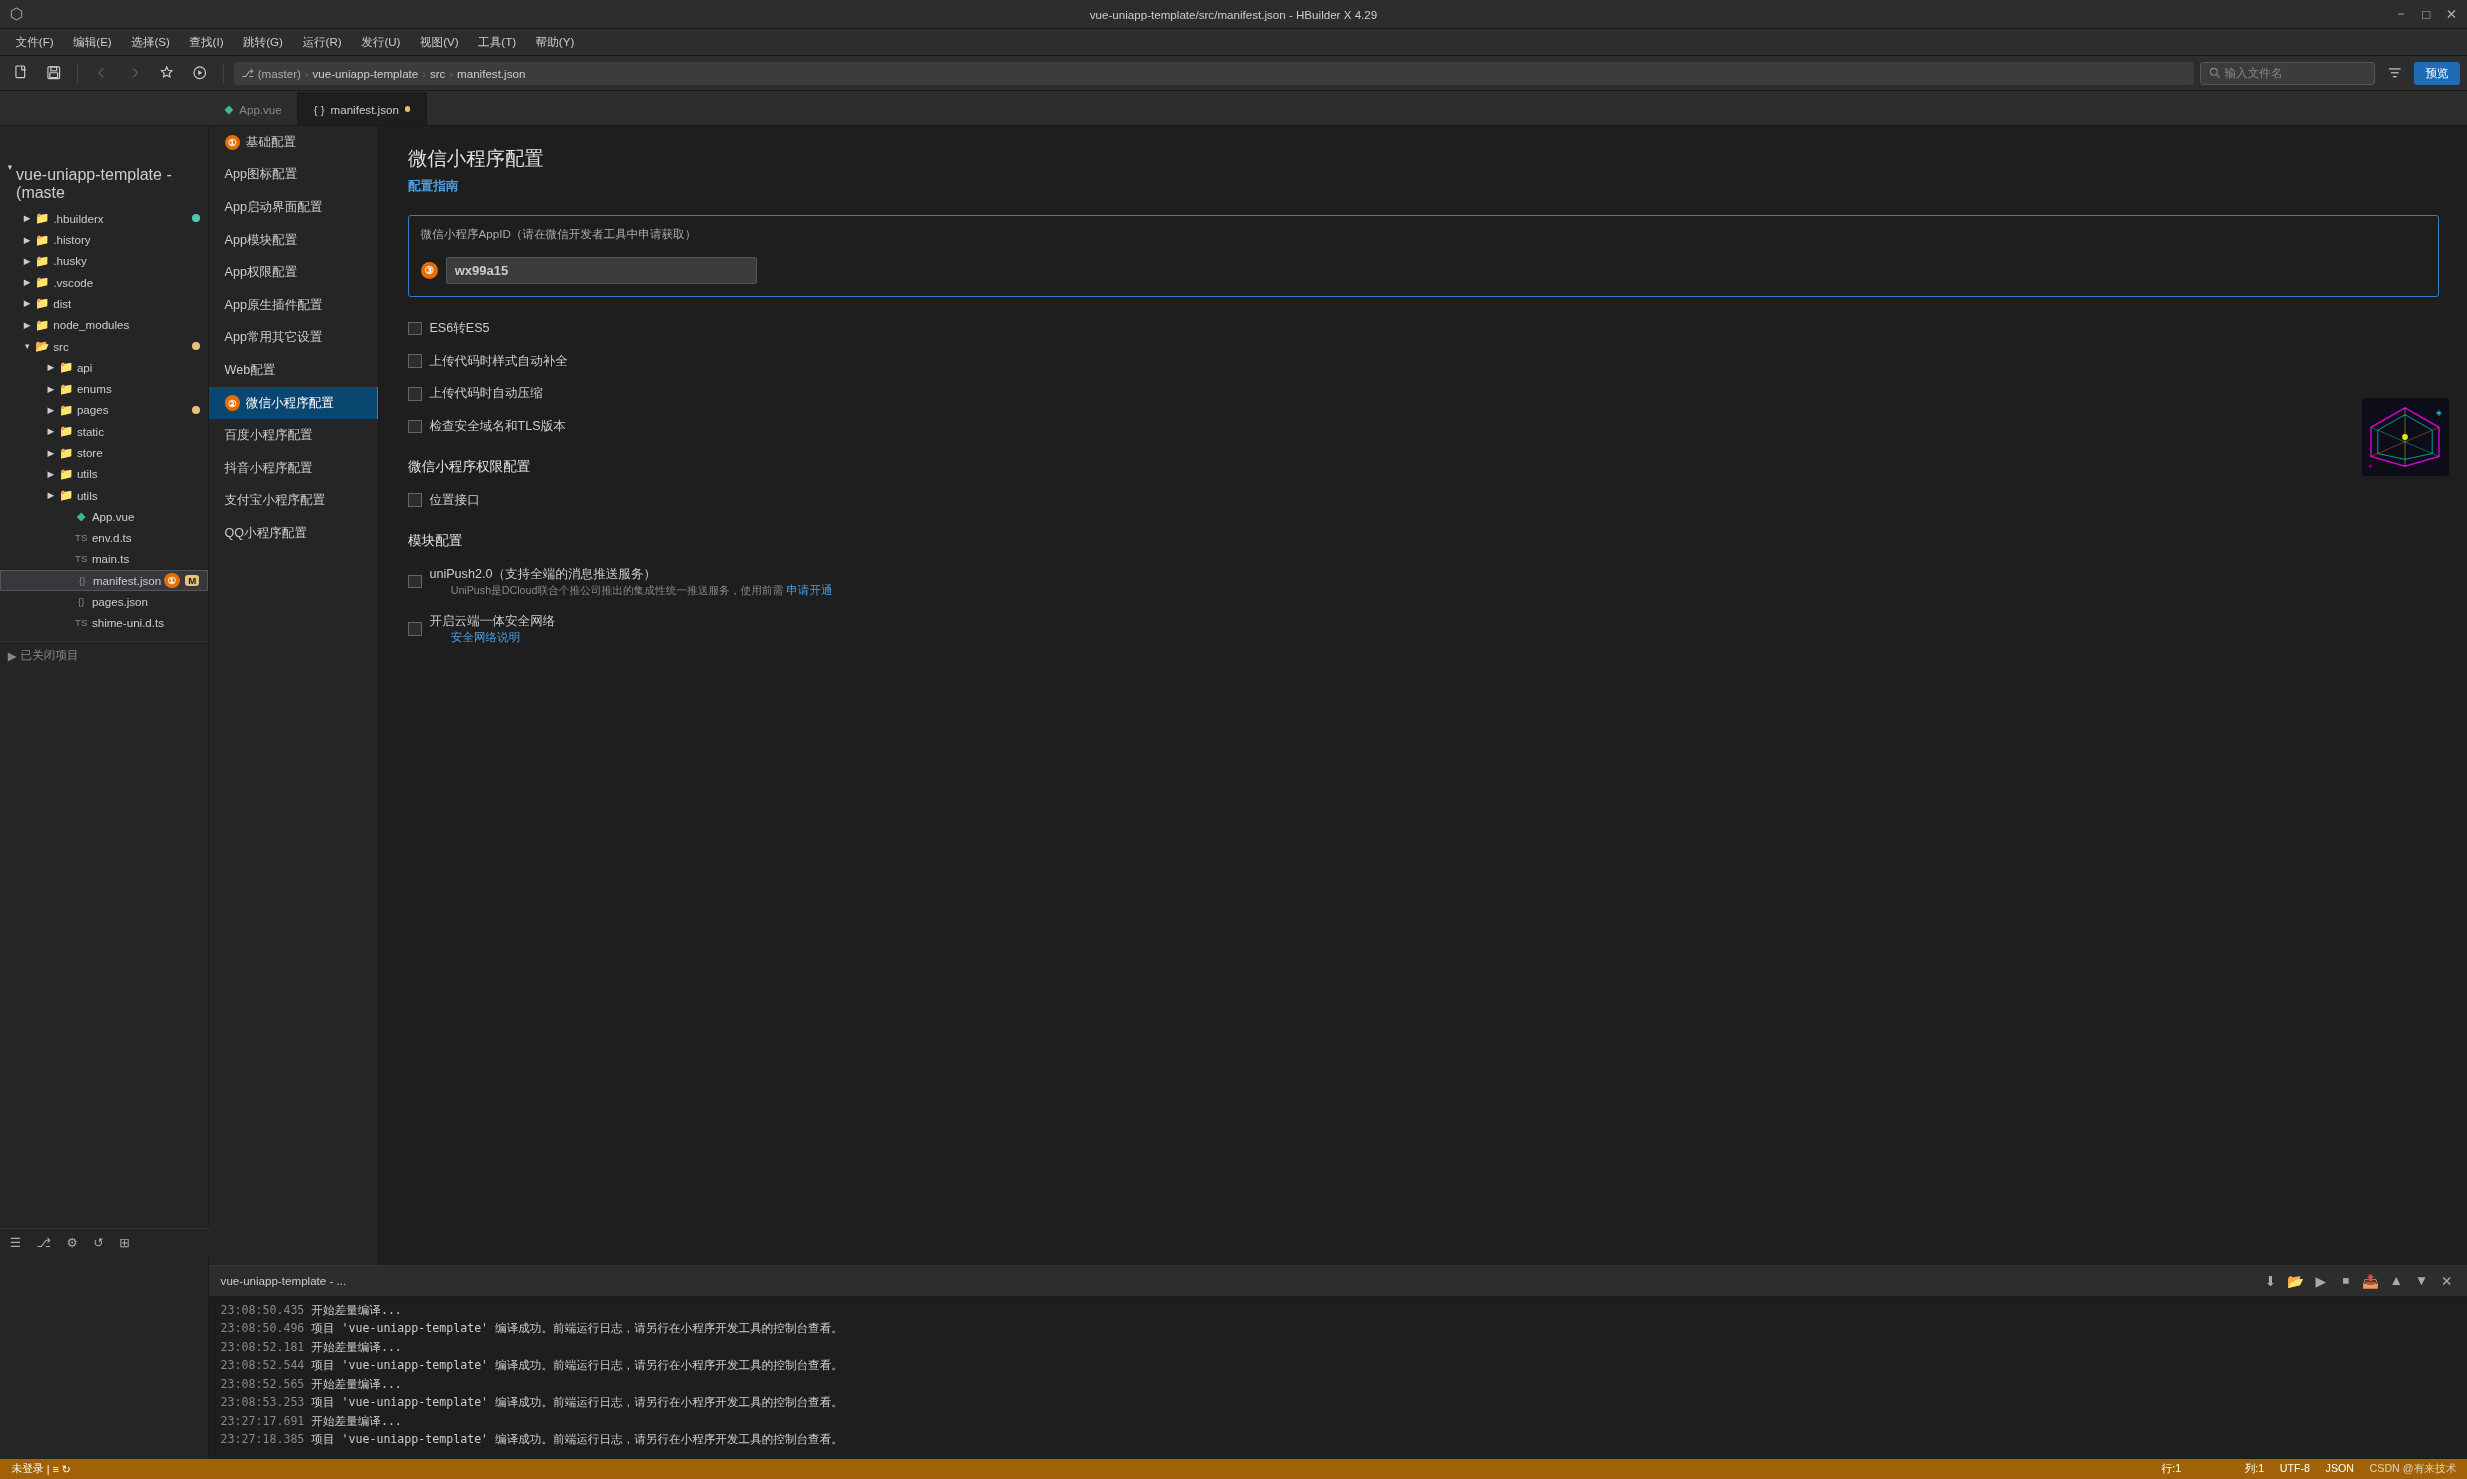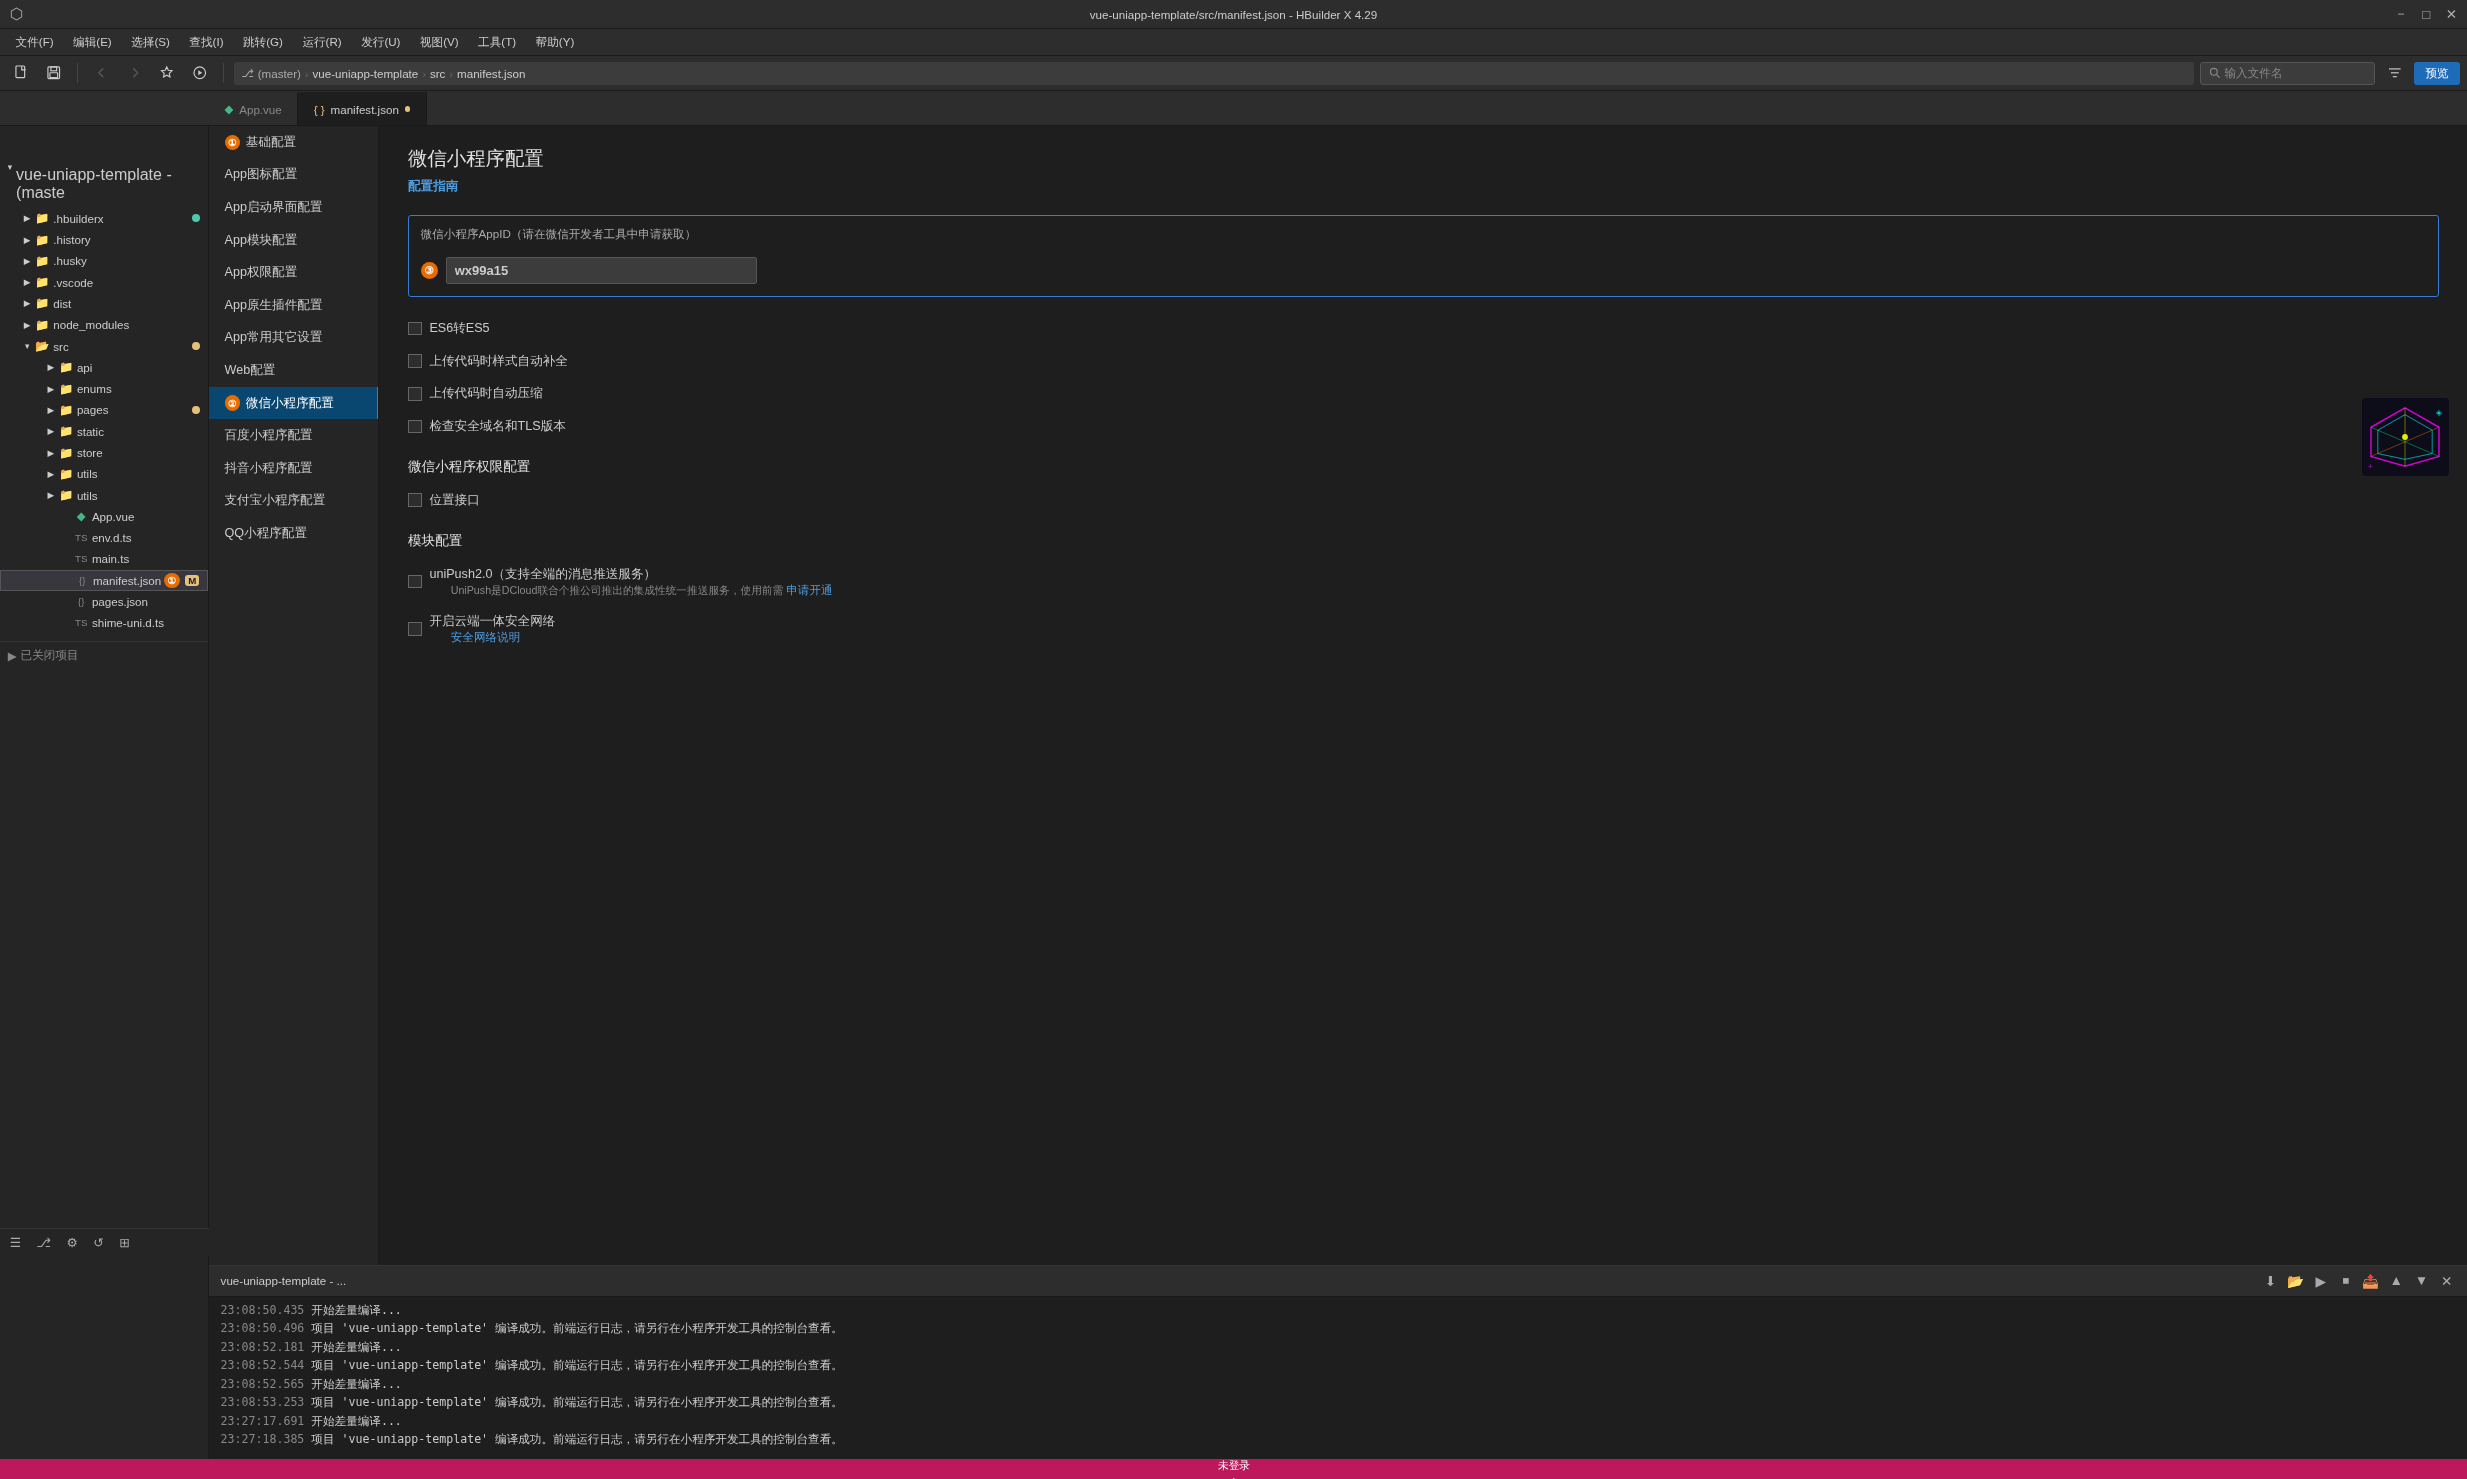--- a/index.html
+++ b/index.html
@@ -391,29 +391,28 @@
       line-height: 1.6;
       overflow-y: auto;
       height: calc(194px - 31px);
     }
     .log-line { white-space: nowrap; }
     .log-time { color: #888; }
     .log-text { color: #ccc; }
 
     
     .statusbar {
-      background: #be185d;
+      background: #a16207;
       height: 21.3px;
       display: flex;
       align-items: center;
       padding: 0 11.6px;
       font-size: 10.7px;
       color: white;
       gap: 3px;
-      flex-direction: column;
     }
     .statusbar-right {
       margin-left: auto;
       display: flex;
       gap: 15.5px;
     }
 
     
     ::-webkit-scrollbar { width: 5.8px; height: 5.8px; }
     ::-webkit-scrollbar-track { background: #1e1e1e; }

